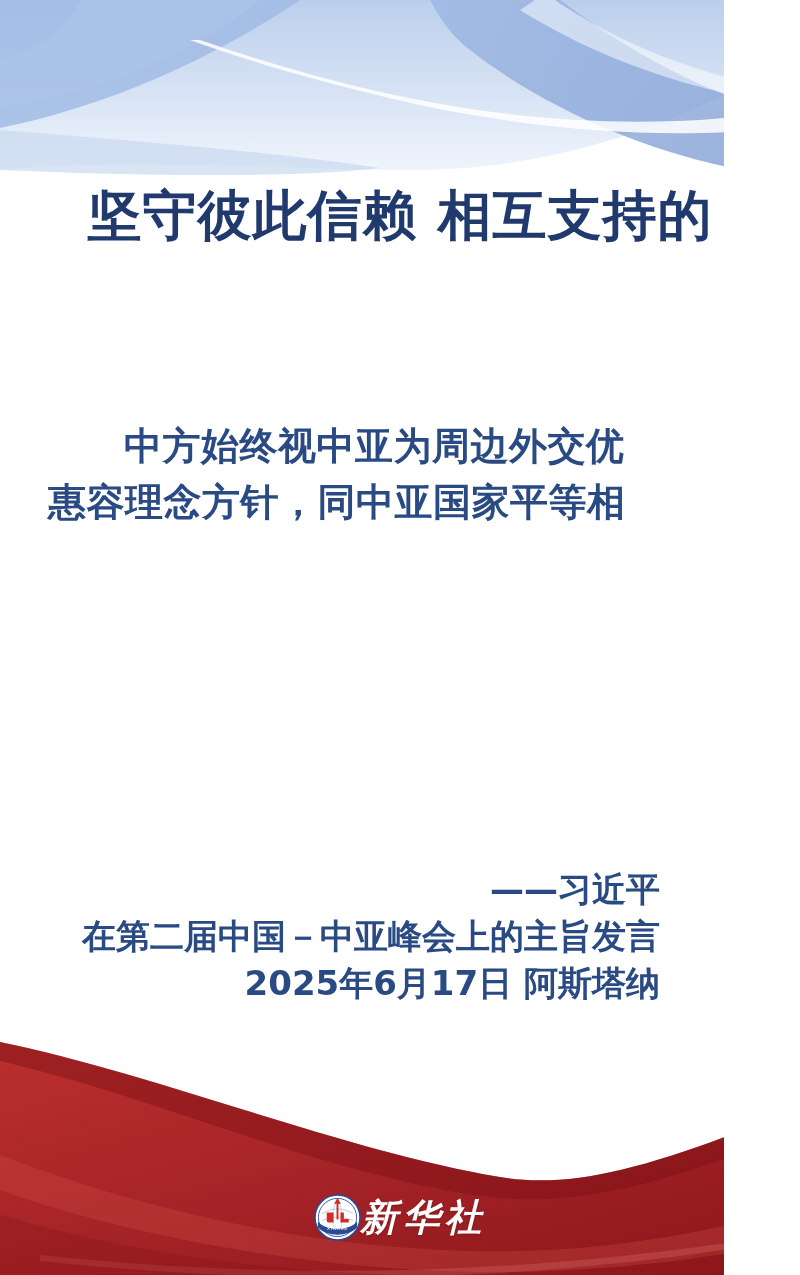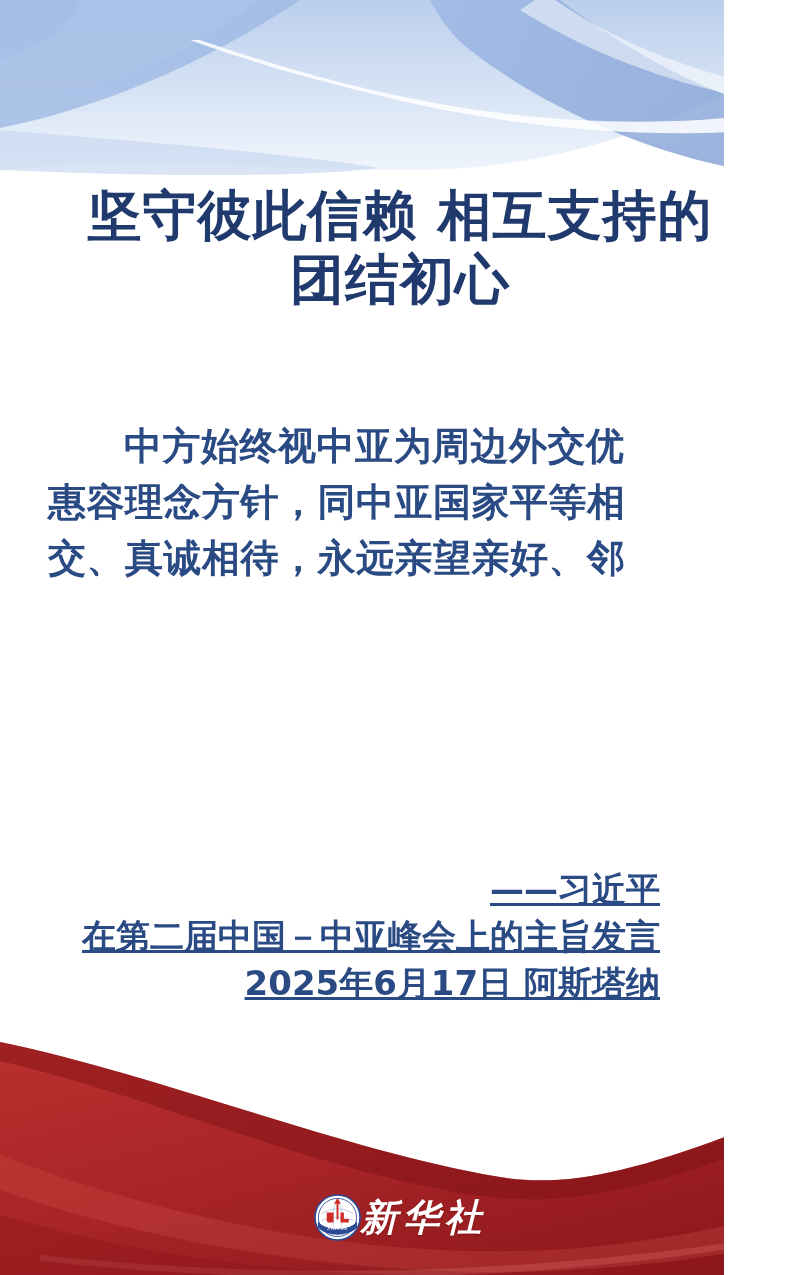--- a/index.html
+++ b/index.html
@@ -31,21 +31,20 @@
   }
   .body-line{white-space:nowrap;}
   .body-line.first{text-indent:2em;}
 
   .attribution{
     position:absolute;top:866px;right:64px;left:68px;
     text-align:right;
     color:#2a4a84;
     font-size:34px;line-height:47px;
     font-weight:bold;
-    text-decoration:underline;
   }
 
   .brand{
     position:absolute;top:1190px;left:0;width:800px;height:54px;
     display:flex;align-items:center;justify-content:center;
   }
   .emblem{width:47px;height:47px;display:block;}
   .agency-name{
     color:#ffffff;
     font-size:37px;
@@ -76,27 +75,25 @@
     <path d="M0,0 H300 C210,60 110,105 0,128 Z" fill="#9fb9e4" opacity="0.8"></path>
     <path d="M80,0 H260 C200,50 110,90 0,108 L0,60 C60,40 70,20 80,0 Z" fill="#aec4e8" opacity="0.6"></path>
     <path d="M430,0 H560 C640,60 720,100 800,118 V177 C690,170 560,120 470,50 C450,35 438,15 430,0 Z" fill="url(#blueRibbon)" opacity="0.8"></path>
     <path d="M200,40 C360,95 520,130 700,120 C740,117 775,112 800,105 V125 C700,140 560,135 420,105 C330,85 250,62 190,40 Z" fill="#ffffff" opacity="0.85"></path>
     <path d="M0,130 C120,140 260,150 380,168 C300,178 140,176 0,170 Z" fill="#c9d8f0" opacity="0.7"></path>
     <path d="M520,10 C600,60 700,95 800,105 V92 C710,80 620,45 555,0 L535,0 Z" fill="#ffffff" opacity="0.5"></path>
   </svg>
 
   <div class="title">
     <div>坚守彼此信赖 相互支持的</div>
-    <div>团结初心</div>
   </div>
 
   <div class="body-text">
     <div class="body-line first">中方始终视中亚为周边外交优</div>
     <div class="body-line">惠容理念方针，同中亚国家平等相</div>
-    <div class="body-line">交、真诚相待，永远亲望亲好、邻</div>
   </div>
 
   <div class="attribution">
     <div>——习近平</div>
     <div>在第二届中国－中亚峰会上的主旨发言</div>
     <div>2025年6月17日 阿斯塔纳</div>
   </div>
 
   <svg class="wave bottom" viewBox="0 0 800 250" preserveAspectRatio="none">
     <defs>

